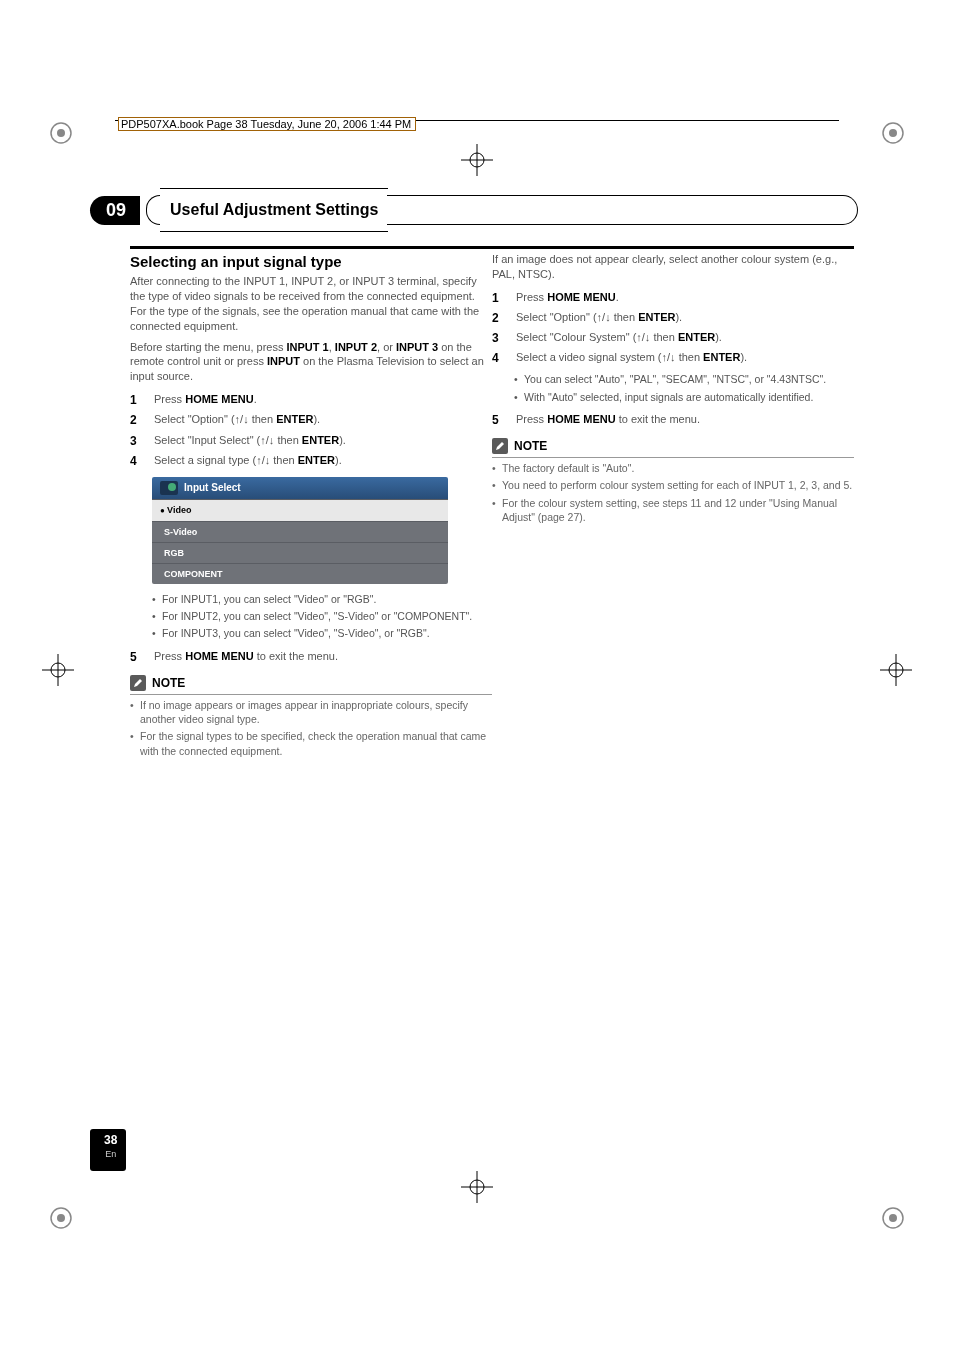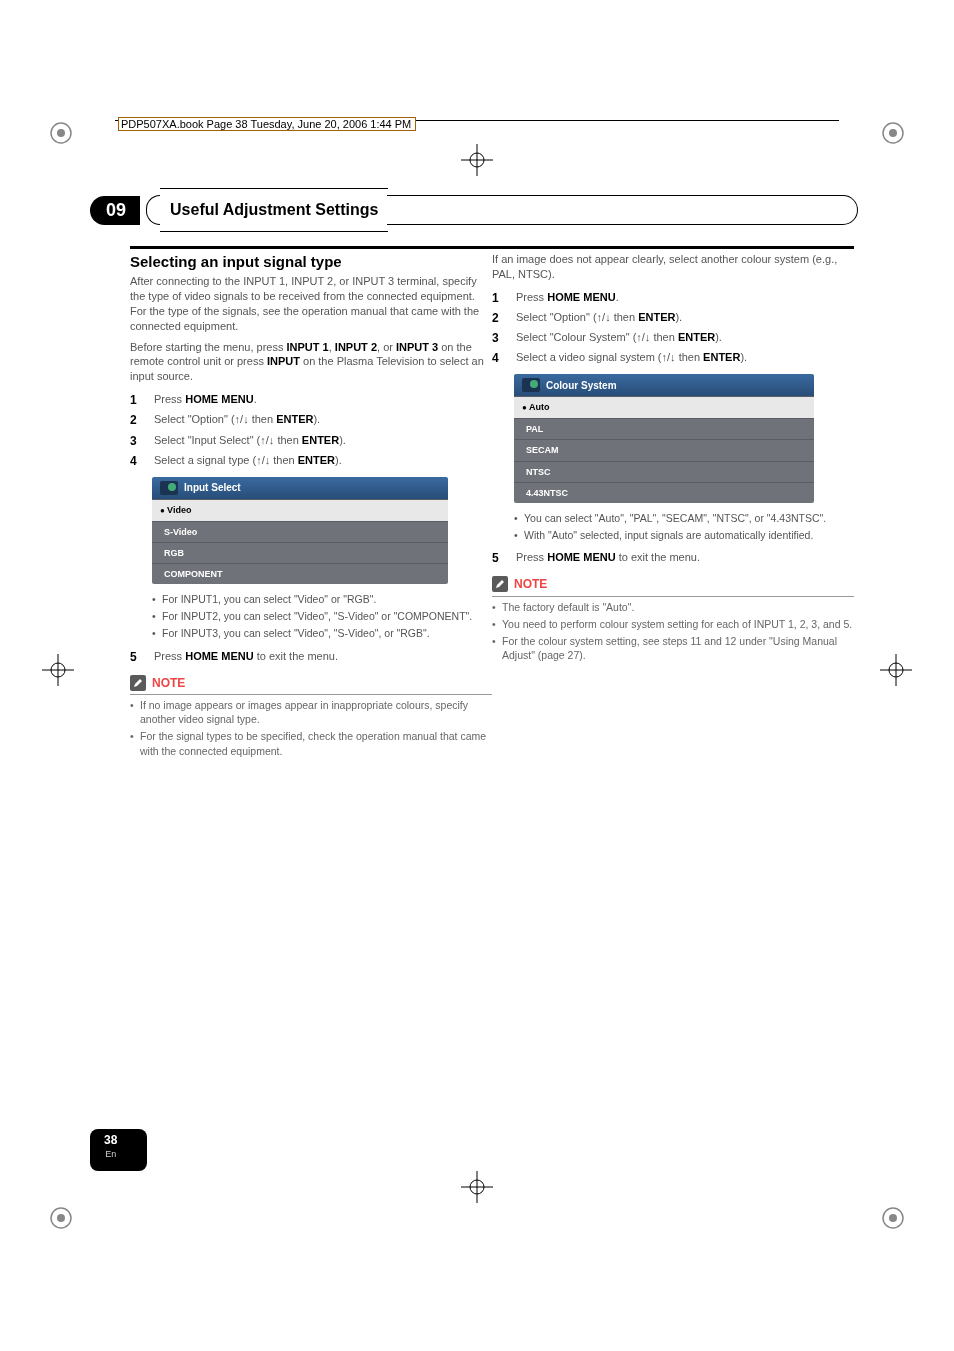--- a/index.html
+++ b/index.html
@@ -59,28 +59,28 @@
   .osd-row.sel { background:#e8e8e8; color:#000; padding-left:8px; }
   .osd-row.sel:before { content:"● "; font-size:8px; }
 
   ul.bullets { list-style:none; margin: 6px 0 6px 22px; }
   ul.bullets li { position:relative; padding-left: 10px; color:#555; margin:3px 0; font-size:10.5px; }
   ul.bullets li:before { content:"•"; position:absolute; left:0; color:#555; }
 
   .note-head { display:flex; align-items:center; gap:6px; margin-top: 10px; }
   .note-head .pencil { width:16px; height:16px; background:#5a5a5a; border-radius:2px; display:flex; align-items:center; justify-content:center; }
   .note-head .pencil svg { display:block; }
-  .note-head .label { font-weight:bold; font-size:12px; color:#ef4444; }
+  .note-head .label { font-weight:bold; font-size:12px; color:#000000; }
   .note-rule { border-top:1px solid #999; margin-top:3px; margin-bottom:2px; }
   ul.notes { list-style:none; margin: 2px 0 0 0; }
   ul.notes li { position:relative; padding-left:10px; color:#666; font-size:10.5px; margin:3px 0; }
   ul.notes li:before { content:"•"; position:absolute; left:0; }
 
   
-  .page-badge { position:absolute; bottom: 180px; left: 90px; background:#000; color:#fff; border-radius: 8px; padding: 4px 30px 12px 14px; text-align:center; }
+  .page-badge { position:absolute; bottom: 180px; left: 90px; background:#000; color:#fff; border-radius: 3px; padding: 4px 9px 12px 14px; text-align:center; }
   .page-badge .pn { font-weight:bold; font-size:12px; }
   .page-badge .lang { font-size:9px; color:#ccc; margin-top:2px; }
 </style>
 </head>
 <body>
 <div class="page">
 
 <div class="reg-mark reg-tl">
   <svg width="42" height="42">
         <circle cx="21" cy="21" r="10" fill="none" stroke="#888" stroke-width="1.5"></circle>
@@ -233,31 +233,20 @@
       <li>
             <span class="num">3</span>
             <span class="txt"><span>Select "Colour System" (</span><span class="arrow">↑/↓</span><span> then </span><b>ENTER</b><span>).</span></span>
           </li>
       <li>
             <span class="num">4</span>
             <span class="txt"><span>Select a video signal system (</span><span class="arrow">↑/↓</span><span> then </span><b>ENTER</b><span>).</span></span>
           </li>
     </ol>
 
-    <div class="osd osd-wide">
-      <div class="osd-header">
-        <span class="osd-icon"></span>
-        <span>Colour System</span>
-      </div>
-      <div class="osd-row sel">Auto</div>
-      <div class="osd-row">PAL</div>
-      <div class="osd-row">SECAM</div>
-      <div class="osd-row">NTSC</div>
-      <div class="osd-row">4.43NTSC</div>
-    </div>
 
     <ul class="bullets">
       <li>You can select "Auto", "PAL", "SECAM", "NTSC", or "4.43NTSC".</li>
       <li>With "Auto" selected, input signals are automatically identified.</li>
     </ul>
 
     <ol class="steps">
       <li>
             <span class="num">5</span>
             <span class="txt"><span>Press </span><b>HOME MENU</b><span> to exit the menu.</span></span>

